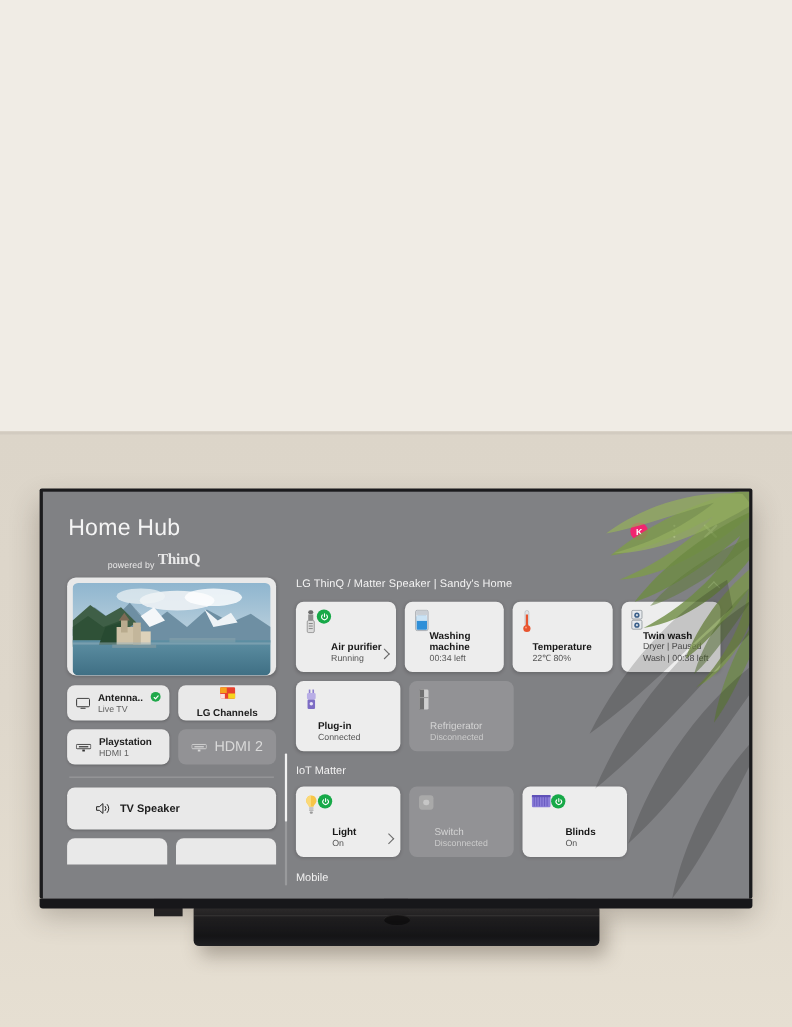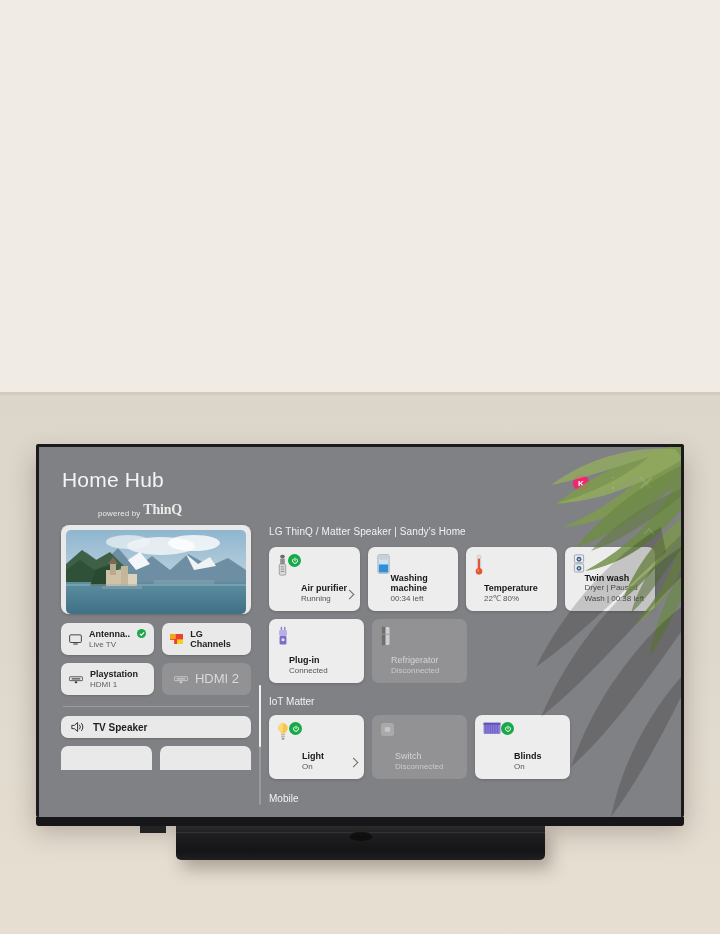--- a/index.html
+++ b/index.html
@@ -144,22 +144,22 @@
   .tile .badge {
     width: 9px; height: 9px; border-radius: 50%; background: #1fa84a;
     display: flex; align-items: center; justify-content: center;
     margin-left: auto; align-self: flex-start; margin-top: 6px;
   }
   .tile .badge svg { width: 6px; height: 6px; }
 
   .divider-row { height: 1px; background: rgba(255,255,255,0.22); margin: 11px 2px 9px 2px; }
 
   .speaker-bar {
-    height: 22px; border-radius: 7px; background: #e9e9e9;
-    display: flex; align-items: center; gap: 8px; padding: 0 10px;
+    height: 38px; border-radius: 7px; background: #e9e9e9;
+    display: flex; align-items: center; gap: 8px; padding: 0 26px;
     box-shadow: 0 1px 2px rgba(0,0,0,0.16);
   }
   .speaker-bar span { font-size: 10px; font-weight: 700; color: #1e1e1e; }
 
   .stub-grid { display: grid; grid-template-columns: 1fr 1fr; gap: 8px; margin-top: 8px; }
   .stub { height: 24px; border-radius: 7px 7px 0 0; background: #e9e9e9; }
 
   .scrollbar-track {
     position: absolute; right: -10px; top: 160px; width: 2.5px; height: 120px;
     background: rgba(255,255,255,0.20); border-radius: 2px;
@@ -303,21 +303,21 @@
                   <span class="tile-name">Antenna..</span>
                   <span class="tile-sub">Live TV</span>
                 </div>
                 <span class="badge">
                   <svg viewBox="0 0 10 10">
                       <path d="M2 5.2 L4 7.2 L8 2.8" fill="none" stroke="#fff" stroke-width="1.8" stroke-linecap="round" stroke-linejoin="round"></path>
                     </svg>
                 </span>
               </div>
 
-              <div class="tile" style="justify-content:center;">
+              <div class="tile" style="justify-content:center;flex-direction:column;">
                 <svg width="14" height="12" viewBox="0 0 16 14">
                   <rect x="0" y="1" width="16" height="12" rx="1.5" fill="#e8412e"></rect>
                   <rect x="0" y="1" width="7" height="6" fill="#f6a21d"></rect>
                   <rect x="8.5" y="7.5" width="7.5" height="5.5" fill="#f6d41d"></rect>
                   <rect x="0" y="8" width="5" height="5" fill="#ffffff" opacity=".85"></rect>
                 </svg>
                 <div class="tile-txt">
                   <span class="tile-name single">LG Channels</span>
                 </div>
               </div>

